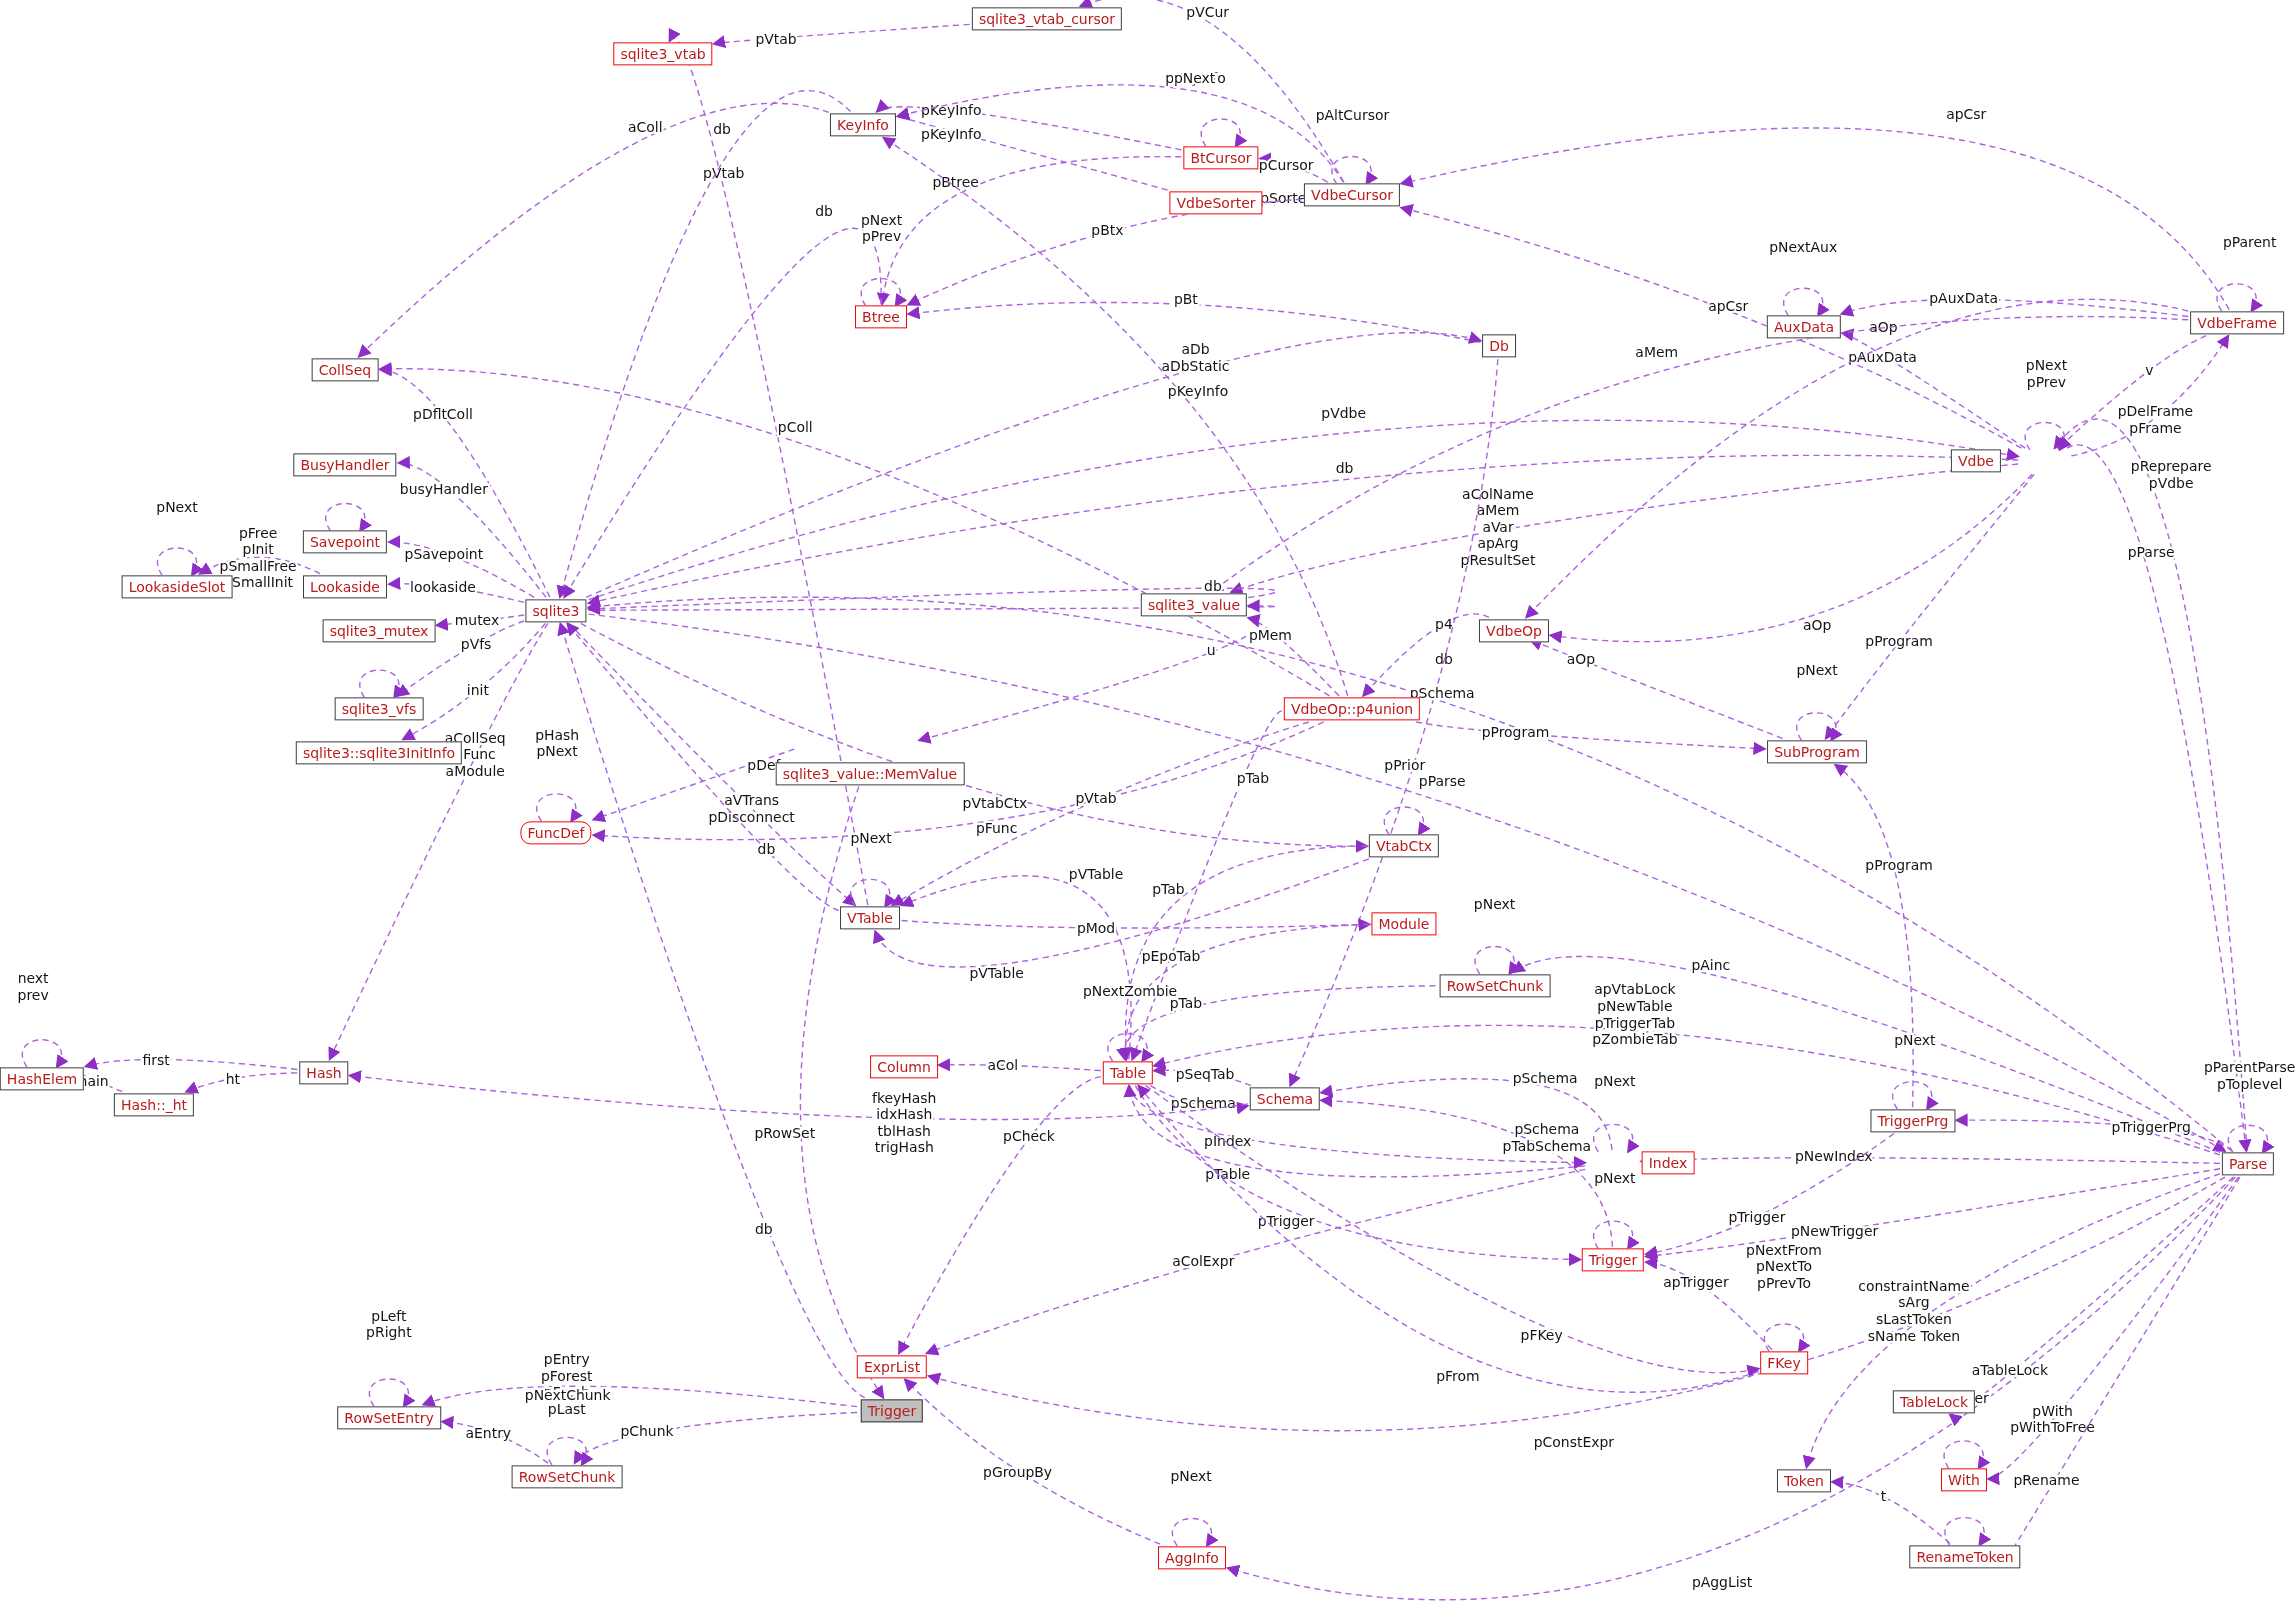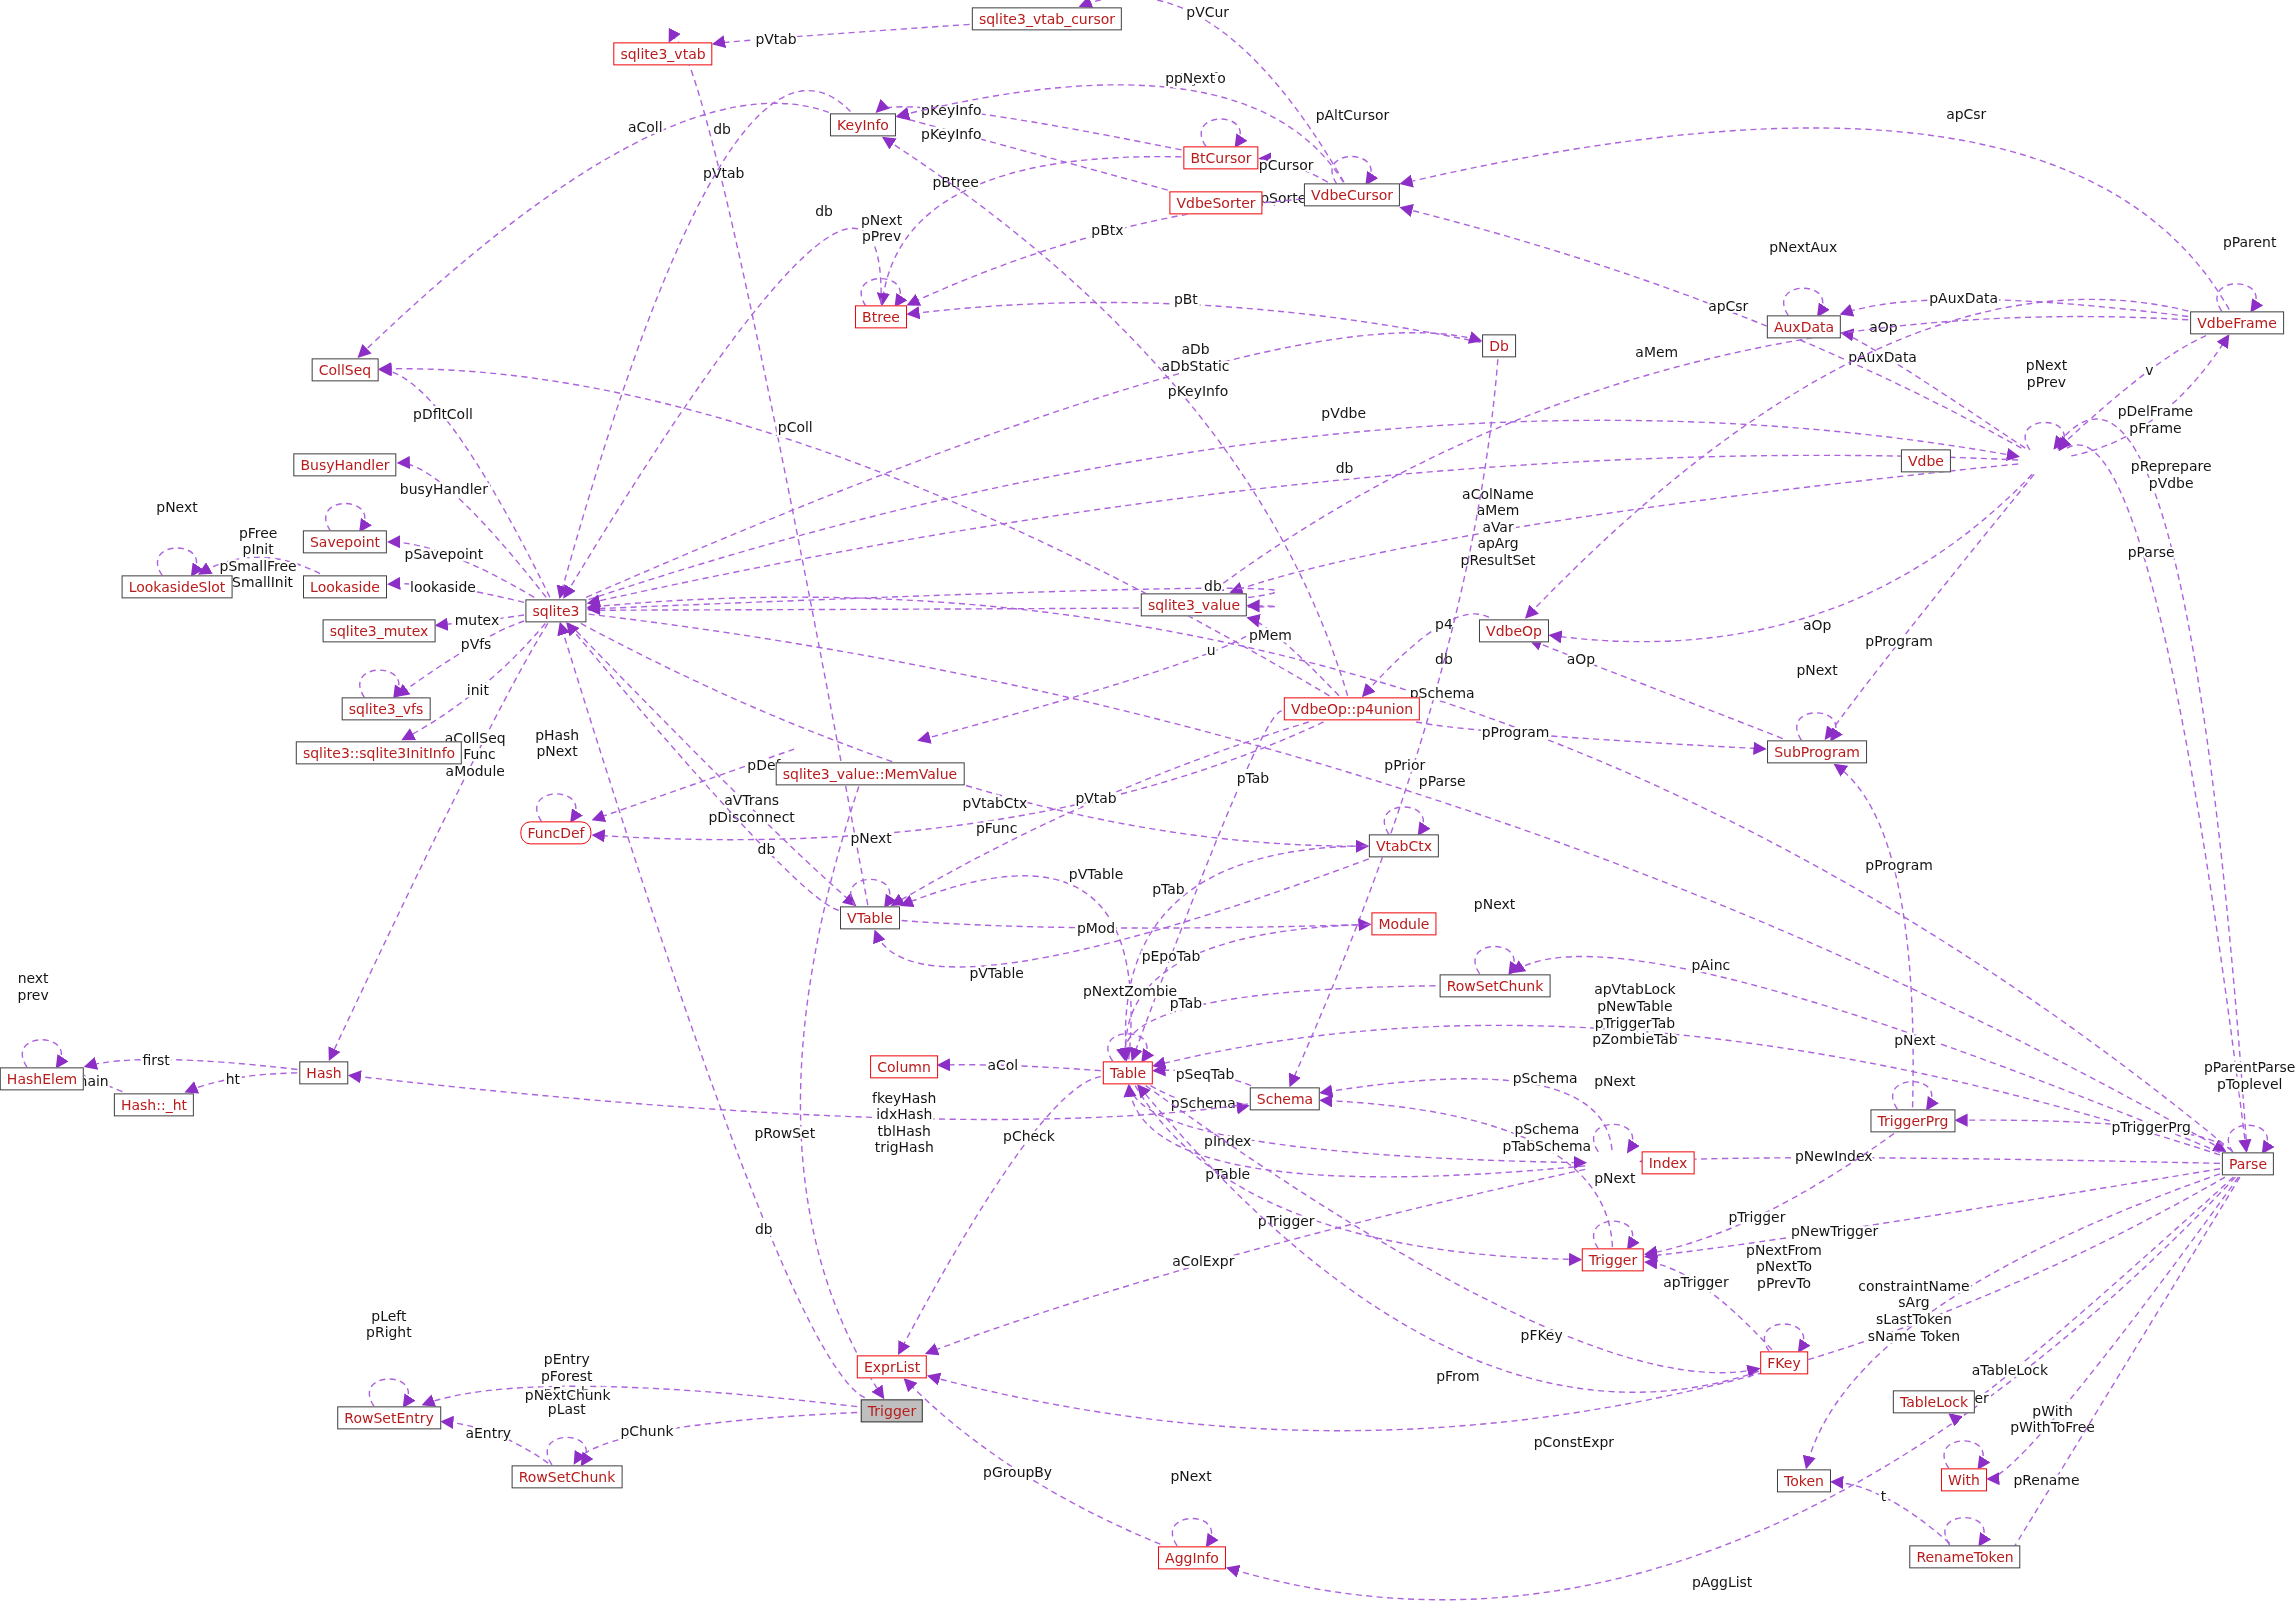--- a/index.html
+++ b/index.html
@@ -306,29 +306,29 @@
     <div class="node" style="left: 863px; top: 125px;">KeyInfo</div>
     <div class="node red" style="left: 1221px; top: 158px;">BtCursor</div>
     <div class="node red" style="left: 1216px; top: 203px;">VdbeSorter</div>
     <div class="node" style="left: 1352px; top: 195px;">VdbeCursor</div>
     <div class="node red" style="left: 881px; top: 317px;">Btree</div>
     <div class="node" style="left: 1499px; top: 346px;">Db</div>
     <div class="node" style="left: 1804px; top: 327px;">AuxData</div>
     <div class="node" style="left: 2237px; top: 323px;">VdbeFrame</div>
     <div class="node" style="left: 345px; top: 370px;">CollSeq</div>
     <div class="node" style="left: 345px; top: 465px;">BusyHandler</div>
-    <div class="node" style="left: 1926px; top: 461px;">Vdbe</div>
+    <div class="node" style="left: 1976px; top: 461px;">Vdbe</div>
     <div class="node" style="left: 345px; top: 542px;">Savepoint</div>
     <div class="node" style="left: 177px; top: 587px;">LookasideSlot</div>
     <div class="node" style="left: 345px; top: 587px;">Lookaside</div>
     <div class="node" style="left: 556px; top: 611px;">sqlite3</div>
     <div class="node" style="left: 379px; top: 631px;">sqlite3_mutex</div>
     <div class="node" style="left: 1194px; top: 605px;">sqlite3_value</div>
     <div class="node" style="left: 1514px; top: 631px;">VdbeOp</div>
-    <div class="node" style="left: 379px; top: 709px; margin-left: 7px;">sqlite3_vfs</div>
+    <div class="node" style="left: 379px; top: 709px;">sqlite3_vfs</div>
     <div class="node red" style="left: 1352px; top: 709px;">VdbeOp::p4union</div>
     <div class="node" style="left: 1817px; top: 752px;">SubProgram</div>
     <div class="node" style="left: 379px; top: 753px;">sqlite3::sqlite3InitInfo</div>
     <div class="node" style="left: 870px; top: 754px; margin-top: 20px;">sqlite3_value::MemValue</div>
     <div class="node red" style="left: 556px; top: 833px; border-radius: 10px;">FuncDef</div>
     <div class="node" style="left: 1404px; top: 846px;">VtabCtx</div>
     <div class="node" style="left: 870px; top: 918px;">VTable</div>
     <div class="node red" style="left: 1404px; top: 924px;">Module</div>
     <div class="node" style="left: 1495px; top: 986px;">RowSetChunk</div>
     <div class="node" style="left: 42px; top: 1079px;">HashElem</div>

